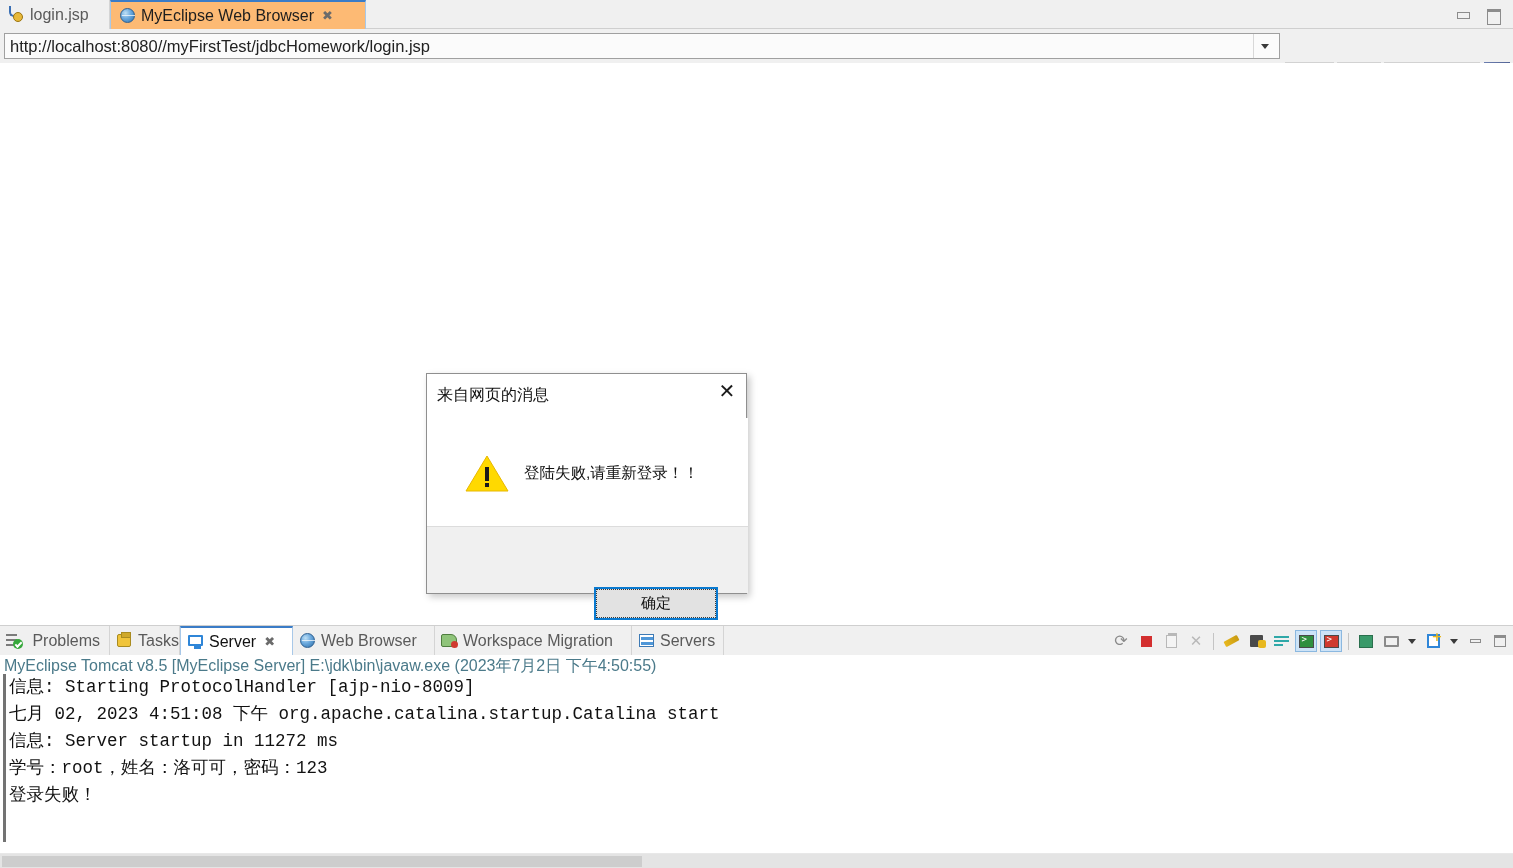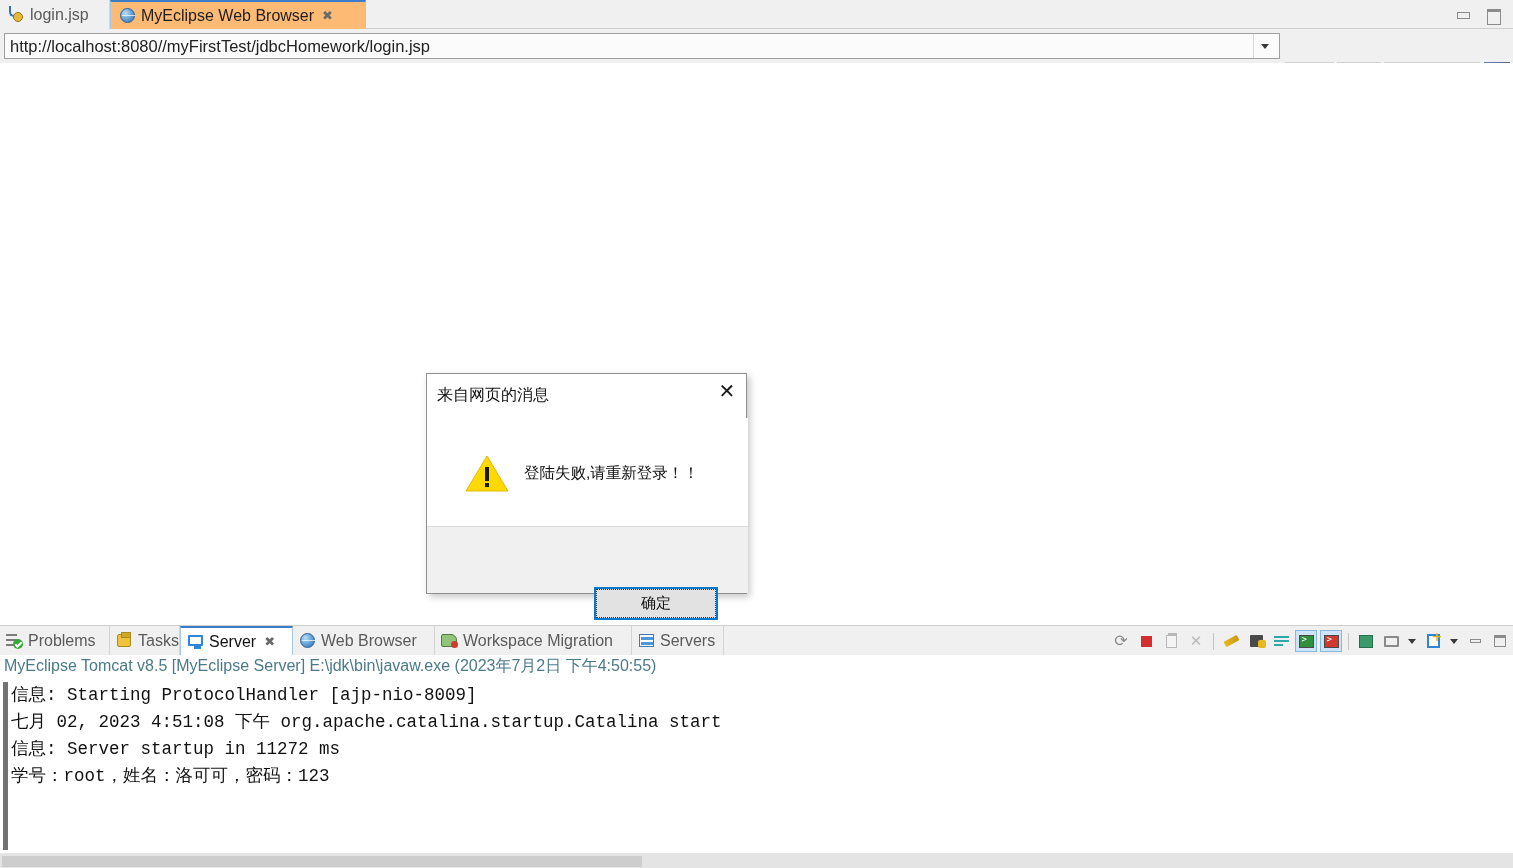--- a/index.html
+++ b/index.html
@@ -210,25 +210,25 @@
   .ptb.sel { background: #cde3f7; border: 1px solid #8bb8e0; }
   .ptb-sep { width: 1px; height: 17px; background: #c4c4c4; margin: 0 3px; }
 
   .console-head {
     position: absolute; left: 4px; top: 30px;
     font-size: 16px; color: #4b7a8a;
     font-family: "Liberation Sans", sans-serif;
     white-space: nowrap;
   }
   .console-body {
-    position: absolute; left: 3px; top: 56px;
+    position: absolute; left: 3px; top: 48px;
     width: 1508px; height: 168px;
     overflow: hidden;
     background: #ffffff;
-    border-left: 5px solid #737373;
+    border-left: 3px solid #737373;
   }
   .cline {
     font-family: "Liberation Mono", "DejaVu Sans Mono", monospace;
     font-size: 17.5px; color: #111; line-height: 27px;
     white-space: pre;
     padding-left: 3px;
   }
 
   .hscroll-track {
     position: absolute; left: 0; bottom: 0;
@@ -472,21 +472,21 @@
           <span class="inner">确定</span>
         </div>
       </div>
     </div>
   </div>
 
   <div class="panel">
 
     <div class="panel-tabs">
 
-      <div class="ptab inactive" style="left:0; width:110px;">
+      <div class="ptab inactive" style="left:0; width:110px;justify-content:space-between;">
         <span class="pico">
           <span class="prob-ico">
             <i style="top:1px;"></i>
               <i style="top:6px;"></i>
               <i style="top:11px;"></i>
             <span class="chk"></span>
           </span>
         </span>
         <span>Problems</span>
       </div>
@@ -588,20 +588,21 @@
       </div>
     </div>
 
     <div class="console-head">MyEclipse Tomcat v8.5 [MyEclipse Server] E:\jdk\bin\javaw.exe (2023年7月2日 下午4:50:55)</div>
 
     <div class="console-body">
       <div class="cline">信息: Starting ProtocolHandler [ajp-nio-8009]</div>
       <div class="cline">七月 02, 2023 4:51:08 下午 org.apache.catalina.startup.Catalina start</div>
       <div class="cline">信息: Server startup in 11272 ms</div>
       <div class="cline">学号：root，姓名：洛可可，密码：123</div>
+      <div class="cline">登录失败！</div>
     </div>
 
     <div class="hscroll-track">
       <div class="hscroll-thumb"></div>
     </div>
   </div>
 
 </div>
 
 </body></html>

